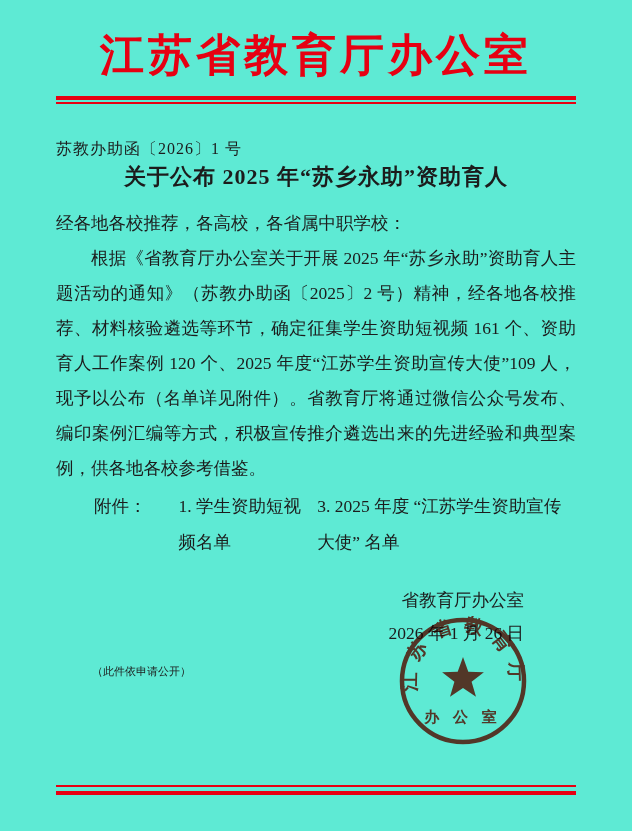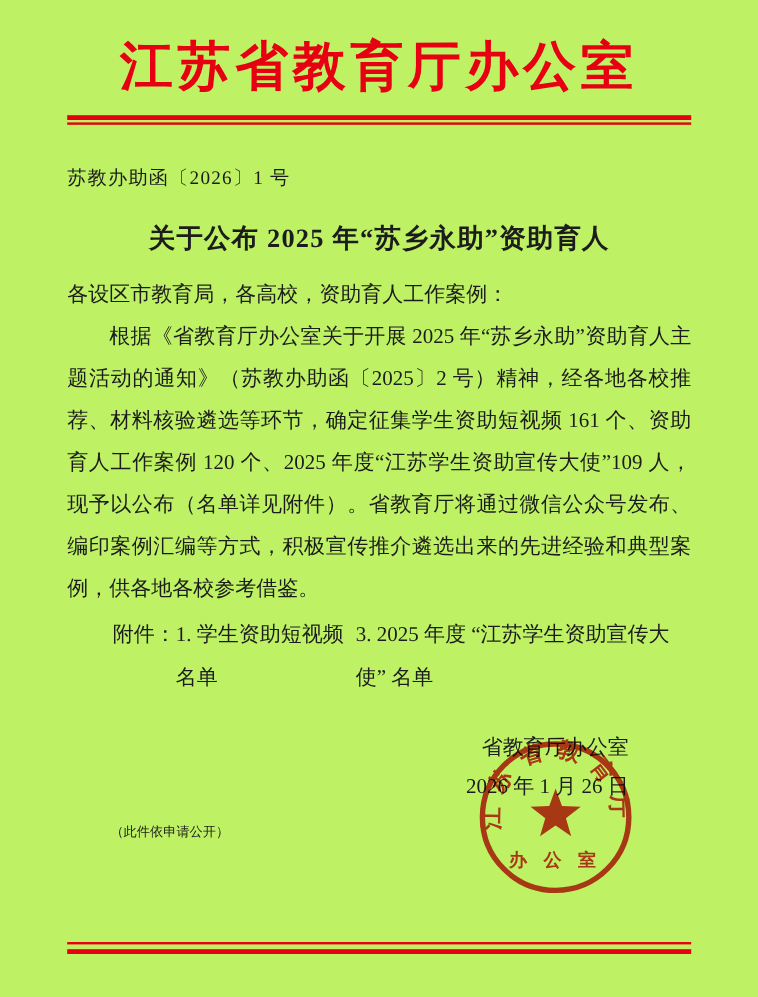--- a/index.html
+++ b/index.html
@@ -2,21 +2,21 @@
 <html><head>
 <meta charset="utf-8">
 <style>
   html, body { margin: 0; padding: 0; background: #ffffff; }
   .page {
     position: relative;
     width: 632px;
     height: 831px;
     box-sizing: border-box;
     padding: 0 56px;
-    background: #bef264;
+    background: #5eead4;
     overflow: hidden;
     font-family: "Liberation Serif", "DejaVu Serif", serif;
     color: #1c1c1c;
   }
   .agency-header {
     margin-top: 28px;
     text-align: center;
     font-size: 44px;
     line-height: 56px;
     font-weight: bold;
@@ -28,21 +28,20 @@
   .rule-top .thick { height: 4px; background: #e60012; }
   .rule-top .thin  { height: 2px; background: #e60012; margin-top: 2px; }
   .doc-number {
     margin-top: 34px;
     text-align: left;
     font-size: 16px;
     line-height: 22px;
     letter-spacing: 1px;
   }
   .doc-title {
-    margin-top: 22px;
     text-align: center;
     font-size: 22px;
     line-height: 34px;
     font-weight: bold;
     letter-spacing: 1px;
   }
   .body-block {
     margin-top: 12px;
     font-size: 17.5px;
     line-height: 35px;
@@ -50,20 +49,21 @@
   }
   .salutation { text-indent: 0; }
   .main-paragraph { text-indent: 2em; }
   .attachments {
     margin-top: 2px;
     font-size: 17.5px;
     line-height: 36px;
     display: flex;
     align-items: flex-start;
     padding-left: 38px;
+    gap: 32px;
   }
   .attachments .label { white-space: nowrap; }
   .attachments .items { display: flex; flex-direction: row; }
   .signature-block {
     margin-top: 24px;
     text-align: right;
     padding-right: 52px;
     font-size: 17.5px;
     line-height: 33px;
   }
@@ -101,21 +101,21 @@
     <div class="thin"></div>
   </div>
 
   <div class="doc-number">苏教办助函〔2026〕1 号</div>
 
   <div class="doc-title">
     <div>关于公布 2025 年“苏乡永助”资助育人</div>
   </div>
 
   <div class="body-block">
-    <div class="salutation">各设区市教育局，各高校，资助育人工作案例：</div>
+    <div class="salutation">经各地各校推荐，各高校，各省属中职学校：</div>
     <div class="main-paragraph">根据《省教育厅办公室关于开展 2025 年“苏乡永助”资助育人主题活动的通知》（苏教办助函〔2025〕2 号）精神，经各地各校推荐、材料核验遴选等环节，确定征集学生资助短视频 161 个、资助育人工作案例 120 个、2025 年度“江苏学生资助宣传大使”109 人，现予以公布（名单详见附件）。省教育厅将通过微信公众号发布、编印案例汇编等方式，积极宣传推介遴选出来的先进经验和典型案例，供各地各校参考借鉴。</div>
   </div>
 
   <div class="attachments">
     <span class="label">附件：</span>
     <span class="items">
       <span>1. 学生资助短视频名单</span>
       <span>3. 2025 年度 “江苏学生资助宣传大使” 名单</span>
     </span>
   </div>

